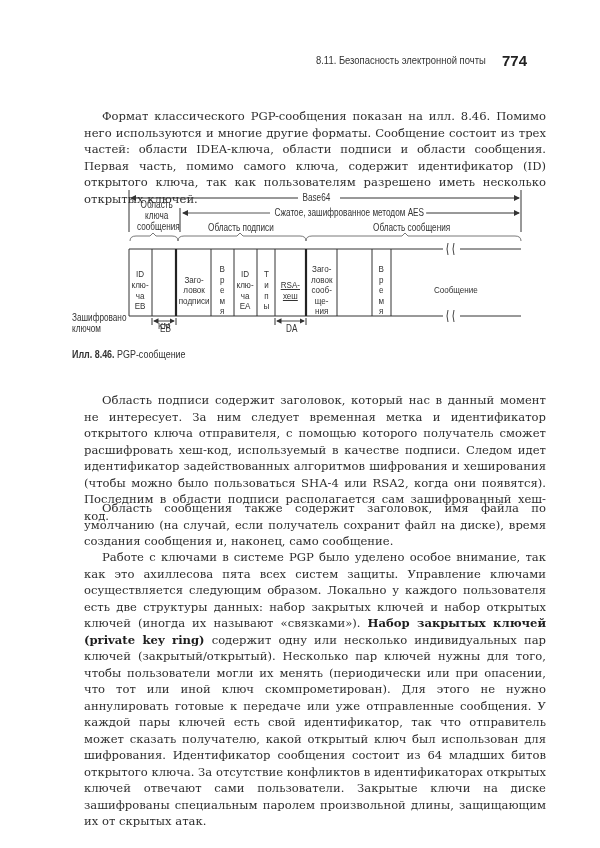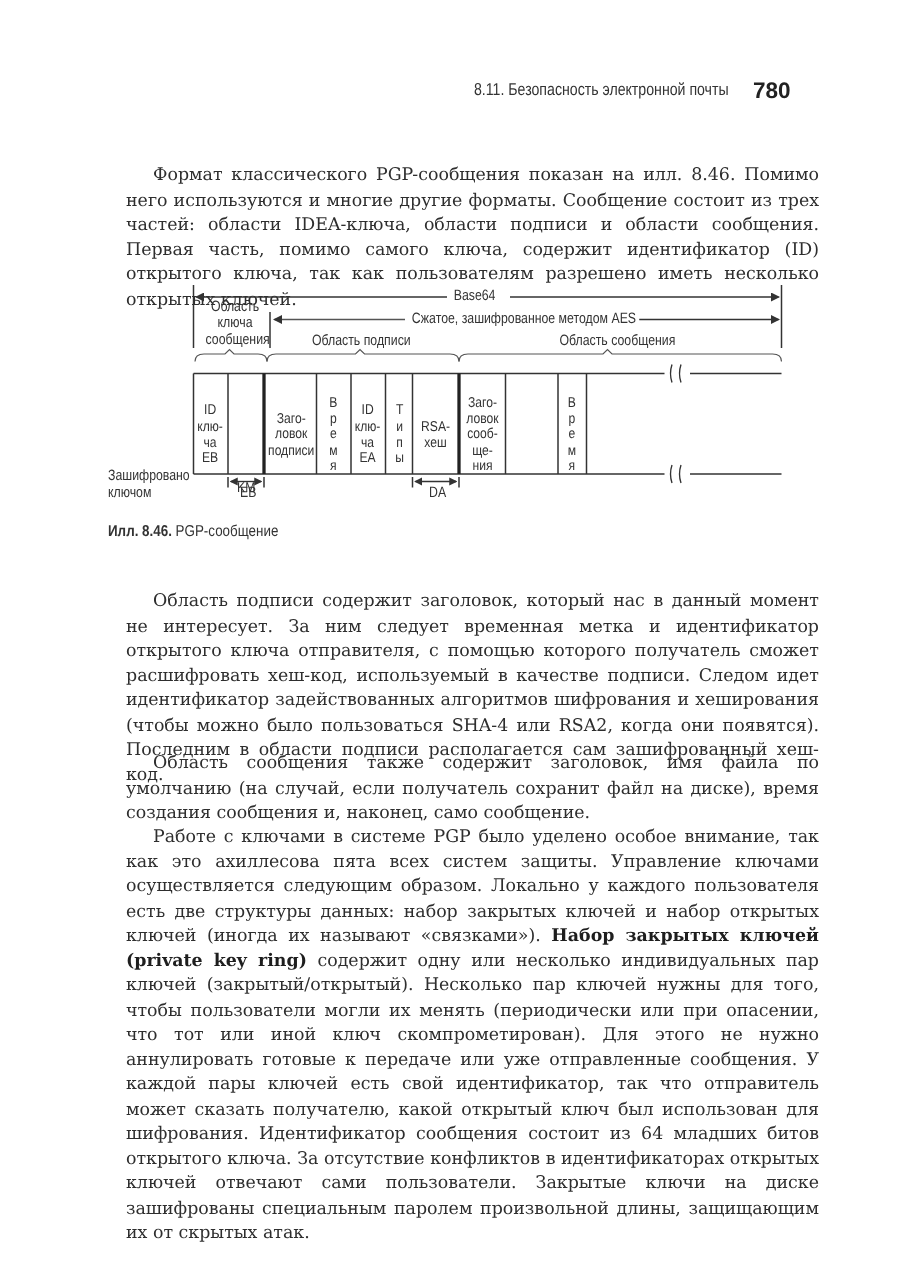--- a/index.html
+++ b/index.html
@@ -45,21 +45,21 @@
     position: absolute; left: 72px; top: 348px; font-family: "Liberation Sans", sans-serif;
     font-size: 10.5px; color: #333; transform: scaleX(0.85); transform-origin: left center; white-space: nowrap;
   }
   .caption b { font-weight: bold; }
 </style>
 </head>
 <body>
 
 <div class="running-head">
   <span class="rh-title">8.11. Безопасность электронной почты</span>
-  <span class="rh-page">780</span>
+  <span class="rh-page">774</span>
 </div>
 
 <p class="para" style="top:96px;"><span class="indent"></span><span>Формат классического PGP-сообщения показан на илл. 8.46. Помимо него используются и многие другие форматы. Сообщение состоит из трех частей: области IDEA-ключа, области подписи и области сообщения. Первая часть, помимо самого ключа, содержит идентификатор (ID) открытого ключа, так как пользователям разрешено иметь несколько открытых ключей.</span></p>
 
 <div class="diagram">
   <svg width="600" height="345" style="position:absolute;left:0;top:0;">
     <defs>
       <marker id="ah" markerWidth="6" markerHeight="6" refX="5" refY="3" orient="auto">
         <path d="M0,0 L6,3 L0,6 z" fill="#333"></path>
       </marker>
@@ -146,38 +146,41 @@
 клю-
 ча
 EA</span>
     </div>
   <div class="cell" style="left:257px;width:18px;">
       <span>Т
 и
 п
 ы</span>
     </div>
-  <div class="cell" style="left:275px;width:31px;">
+  <div class="cell" style="left:275px;width:31px;text-decoration:underline;">
       <span>RSA-
 хеш</span>
     </div>
   <div class="cell" style="left:307px;width:30px;">
       <span>Заго-
 ловок
 сооб-
 ще-
 ния</span>
     </div>
   <div class="cell" style="left:372px;width:19px;">
       <span>В
 р
 е
 м
 я</span>
     </div>
+  <div class="cell" style="left:391px;width:130px;">
+      <span>Сообщение</span>
+    </div>
 
   <span class="dlabel" style="left:160px;top:323px;">EB</span>
   <span class="dlabel" style="left:286px;top:323px;">DA</span>
 </div>
 
 <div class="caption">
   <b>Илл. 8.46.</b>
   <span>PGP-сообщение</span>
 </div>
 

